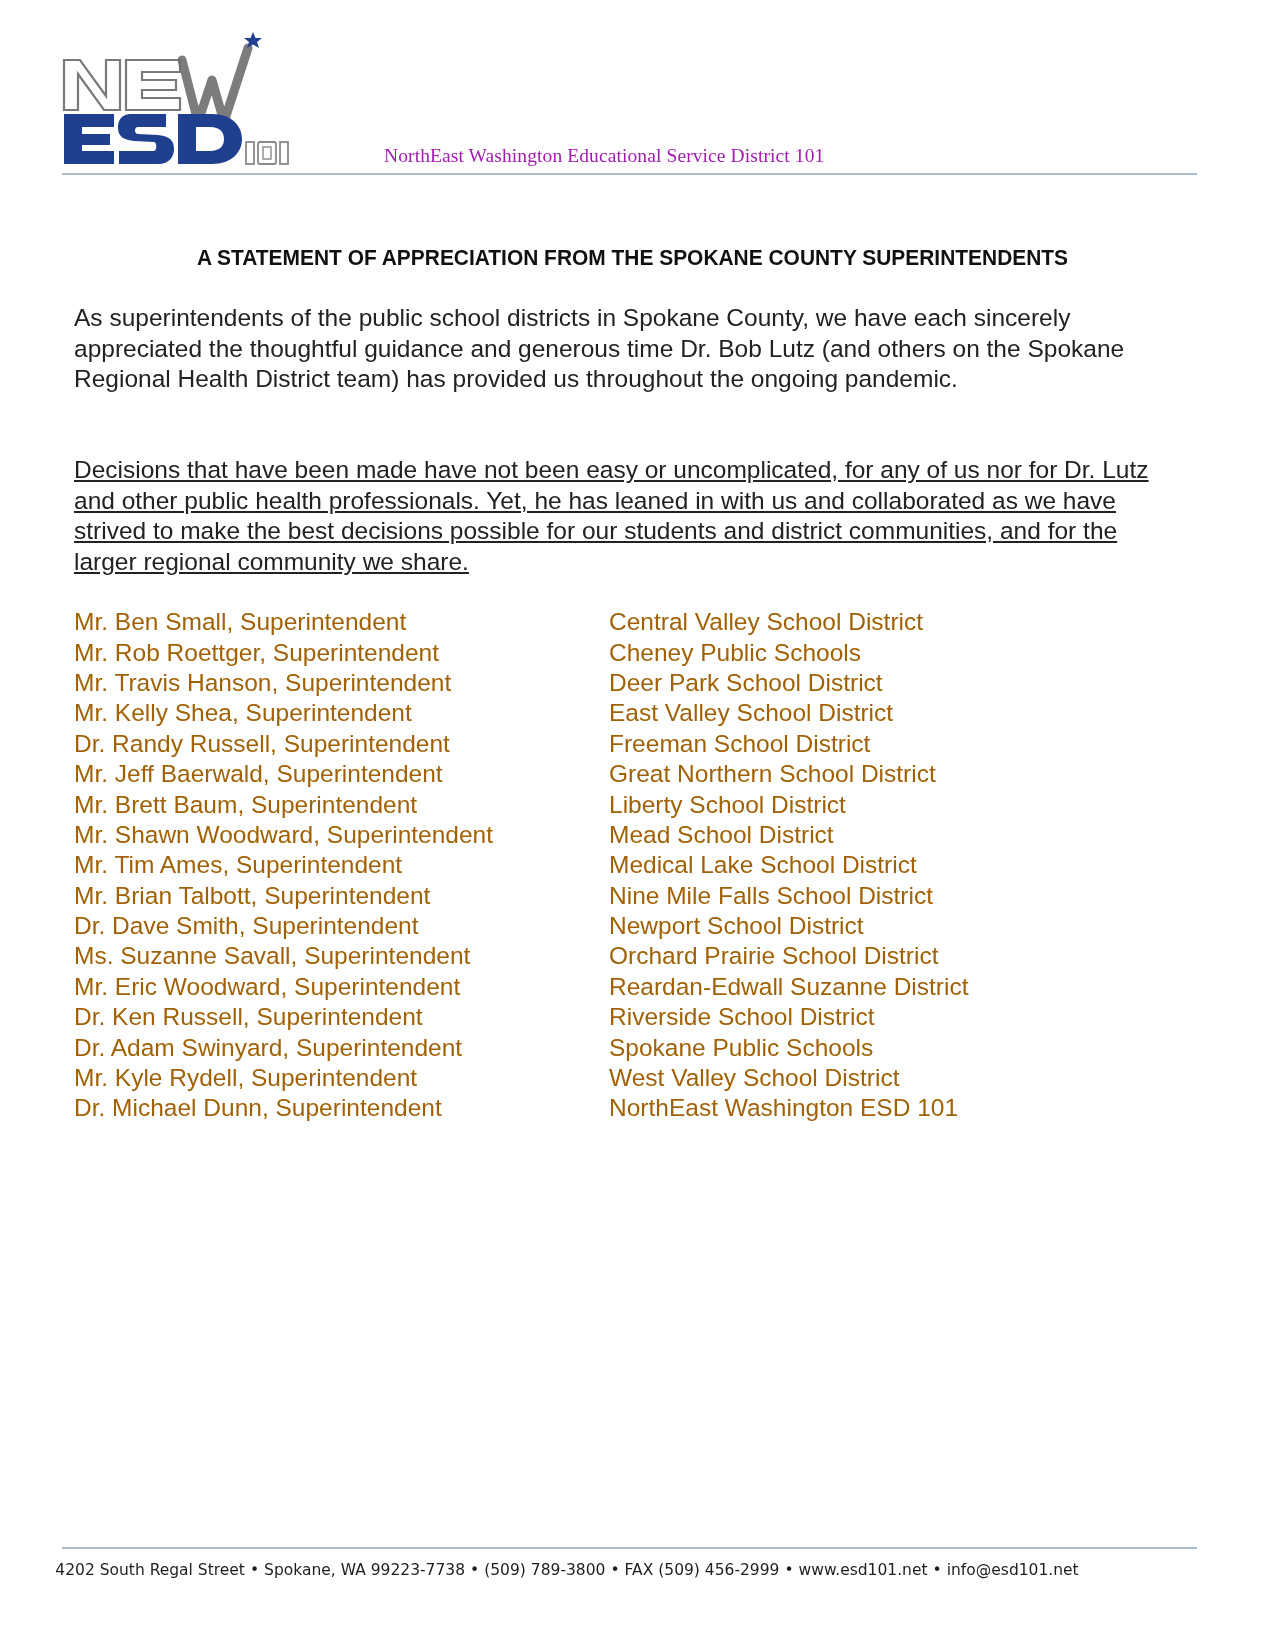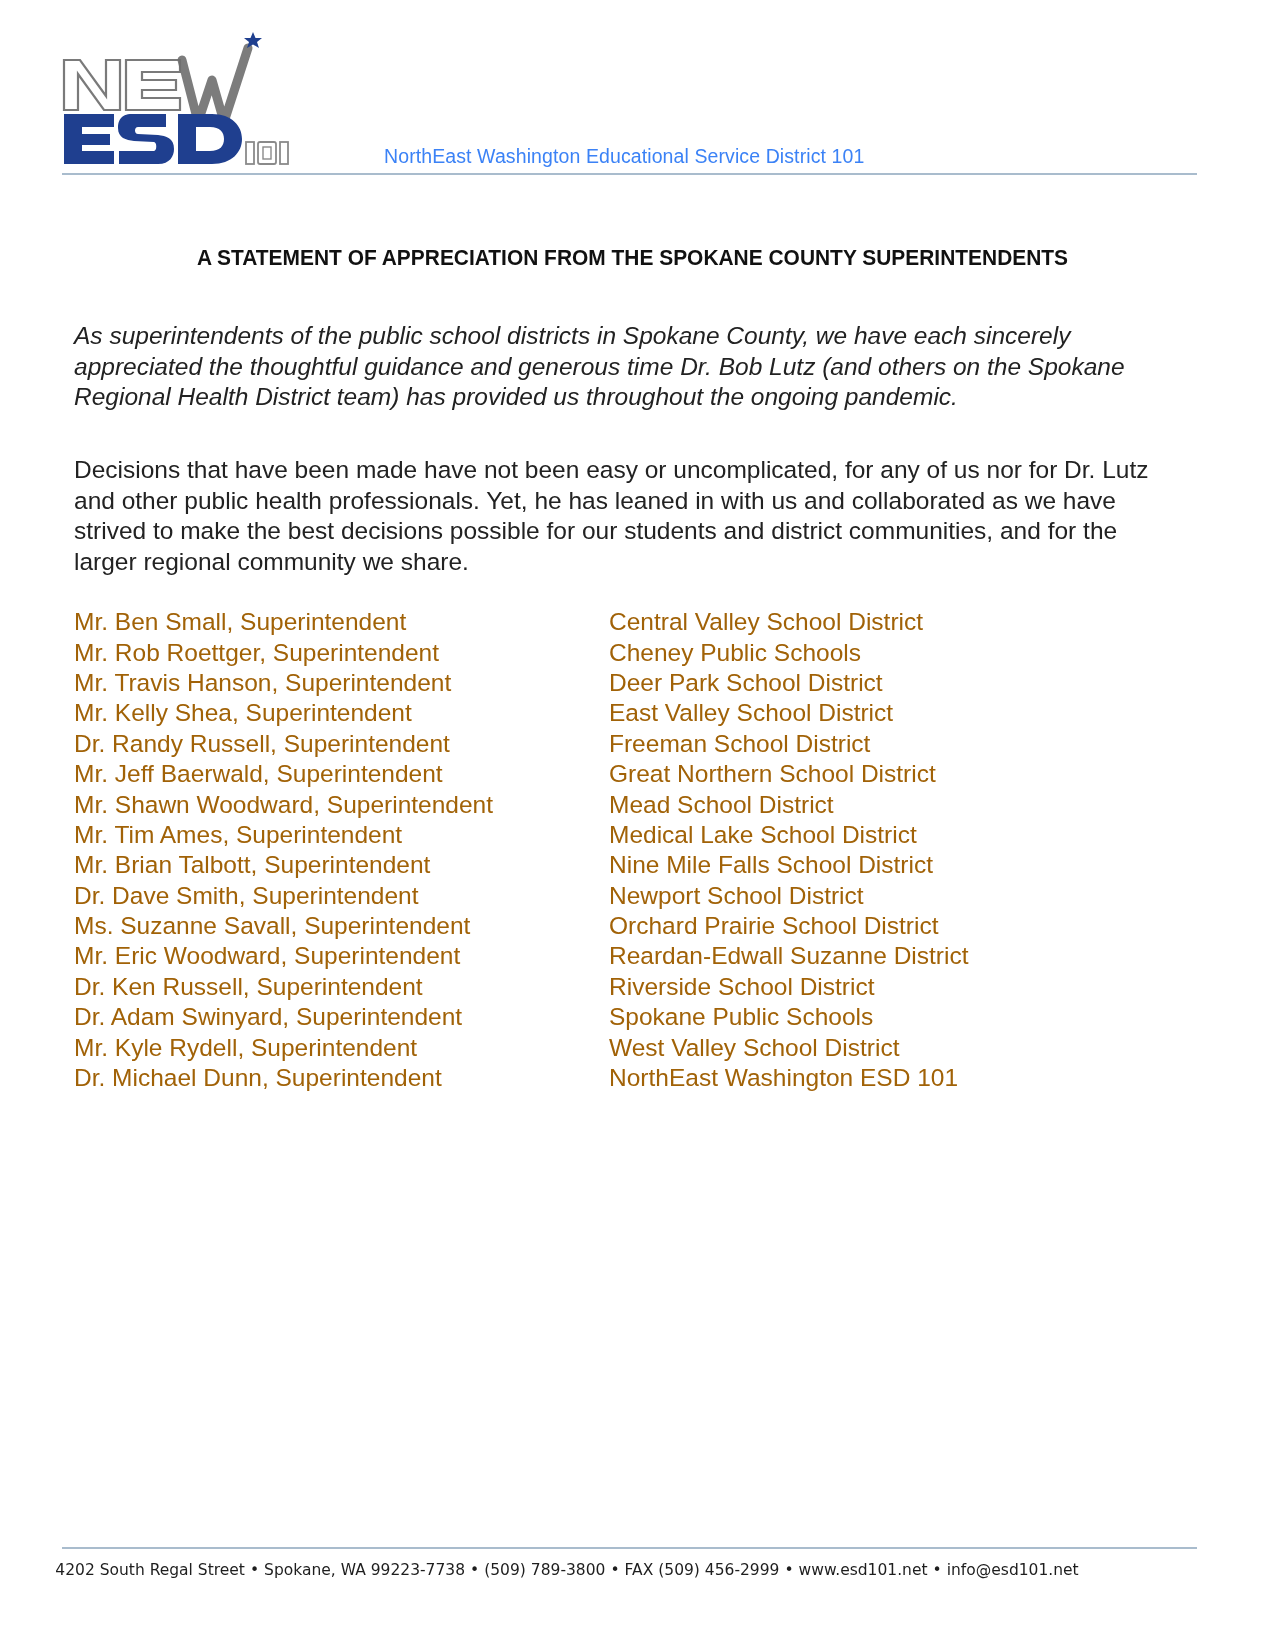--- a/index.html
+++ b/index.html
@@ -19,23 +19,23 @@
       position: absolute;
       left: 62px;
       top: 30px;
       width: 240px;
       height: 140px;
     }
     .header-subtitle {
       position: absolute;
       left: 384px;
       top: 145px;
-      font-family: Liberation Sans, sans-serif;
+      font-family: Liberation Serif, serif;
       font-size: 19.5px;
-      color: #3b82f6;
+      color: #a21caf;
       letter-spacing: 0.1px;
       white-space: nowrap;
     }
     .rule {
       position: absolute;
       left: 62px;
       right: 68px;
       height: 2px;
       background: #a9bccd;
     }
@@ -59,22 +59,22 @@
     .para {
       position: absolute;
       left: 74px;
       width: 1110px;
       font-family: "Liberation Sans", sans-serif;
       font-size: 24.5px;
       line-height: 30.5px;
       color: #222222;
       margin: 0;
     }
-    .para.p1 { top: 321px; font-style: italic; }
-    .para.p2 { top: 455px; }
+    .para.p1 { top: 303px; }
+    .para.p2 { top: 455px; text-decoration: underline; }
     .signatories {
       position: absolute;
       left: 74px;
       top: 607px;
       width: 1100px;
     }
     .sig-row {
       display: flex;
       height: 30.4px;
       align-items: center;
@@ -165,20 +165,24 @@
     </div>
   <div class="sig-row">
       <span class="sig-name">Dr. Randy Russell, Superintendent</span>
       <span class="sig-district">Freeman School District</span>
     </div>
   <div class="sig-row">
       <span class="sig-name">Mr. Jeff Baerwald, Superintendent</span>
       <span class="sig-district">Great Northern School District</span>
     </div>
   <div class="sig-row">
+      <span class="sig-name">Mr. Brett Baum, Superintendent</span>
+      <span class="sig-district">Liberty School District</span>
+    </div>
+  <div class="sig-row">
       <span class="sig-name">Mr. Shawn Woodward, Superintendent</span>
       <span class="sig-district">Mead School District</span>
     </div>
   <div class="sig-row">
       <span class="sig-name">Mr. Tim Ames, Superintendent</span>
       <span class="sig-district">Medical Lake School District</span>
     </div>
   <div class="sig-row">
       <span class="sig-name">Mr. Brian Talbott, Superintendent</span>
       <span class="sig-district">Nine Mile Falls School District</span>

